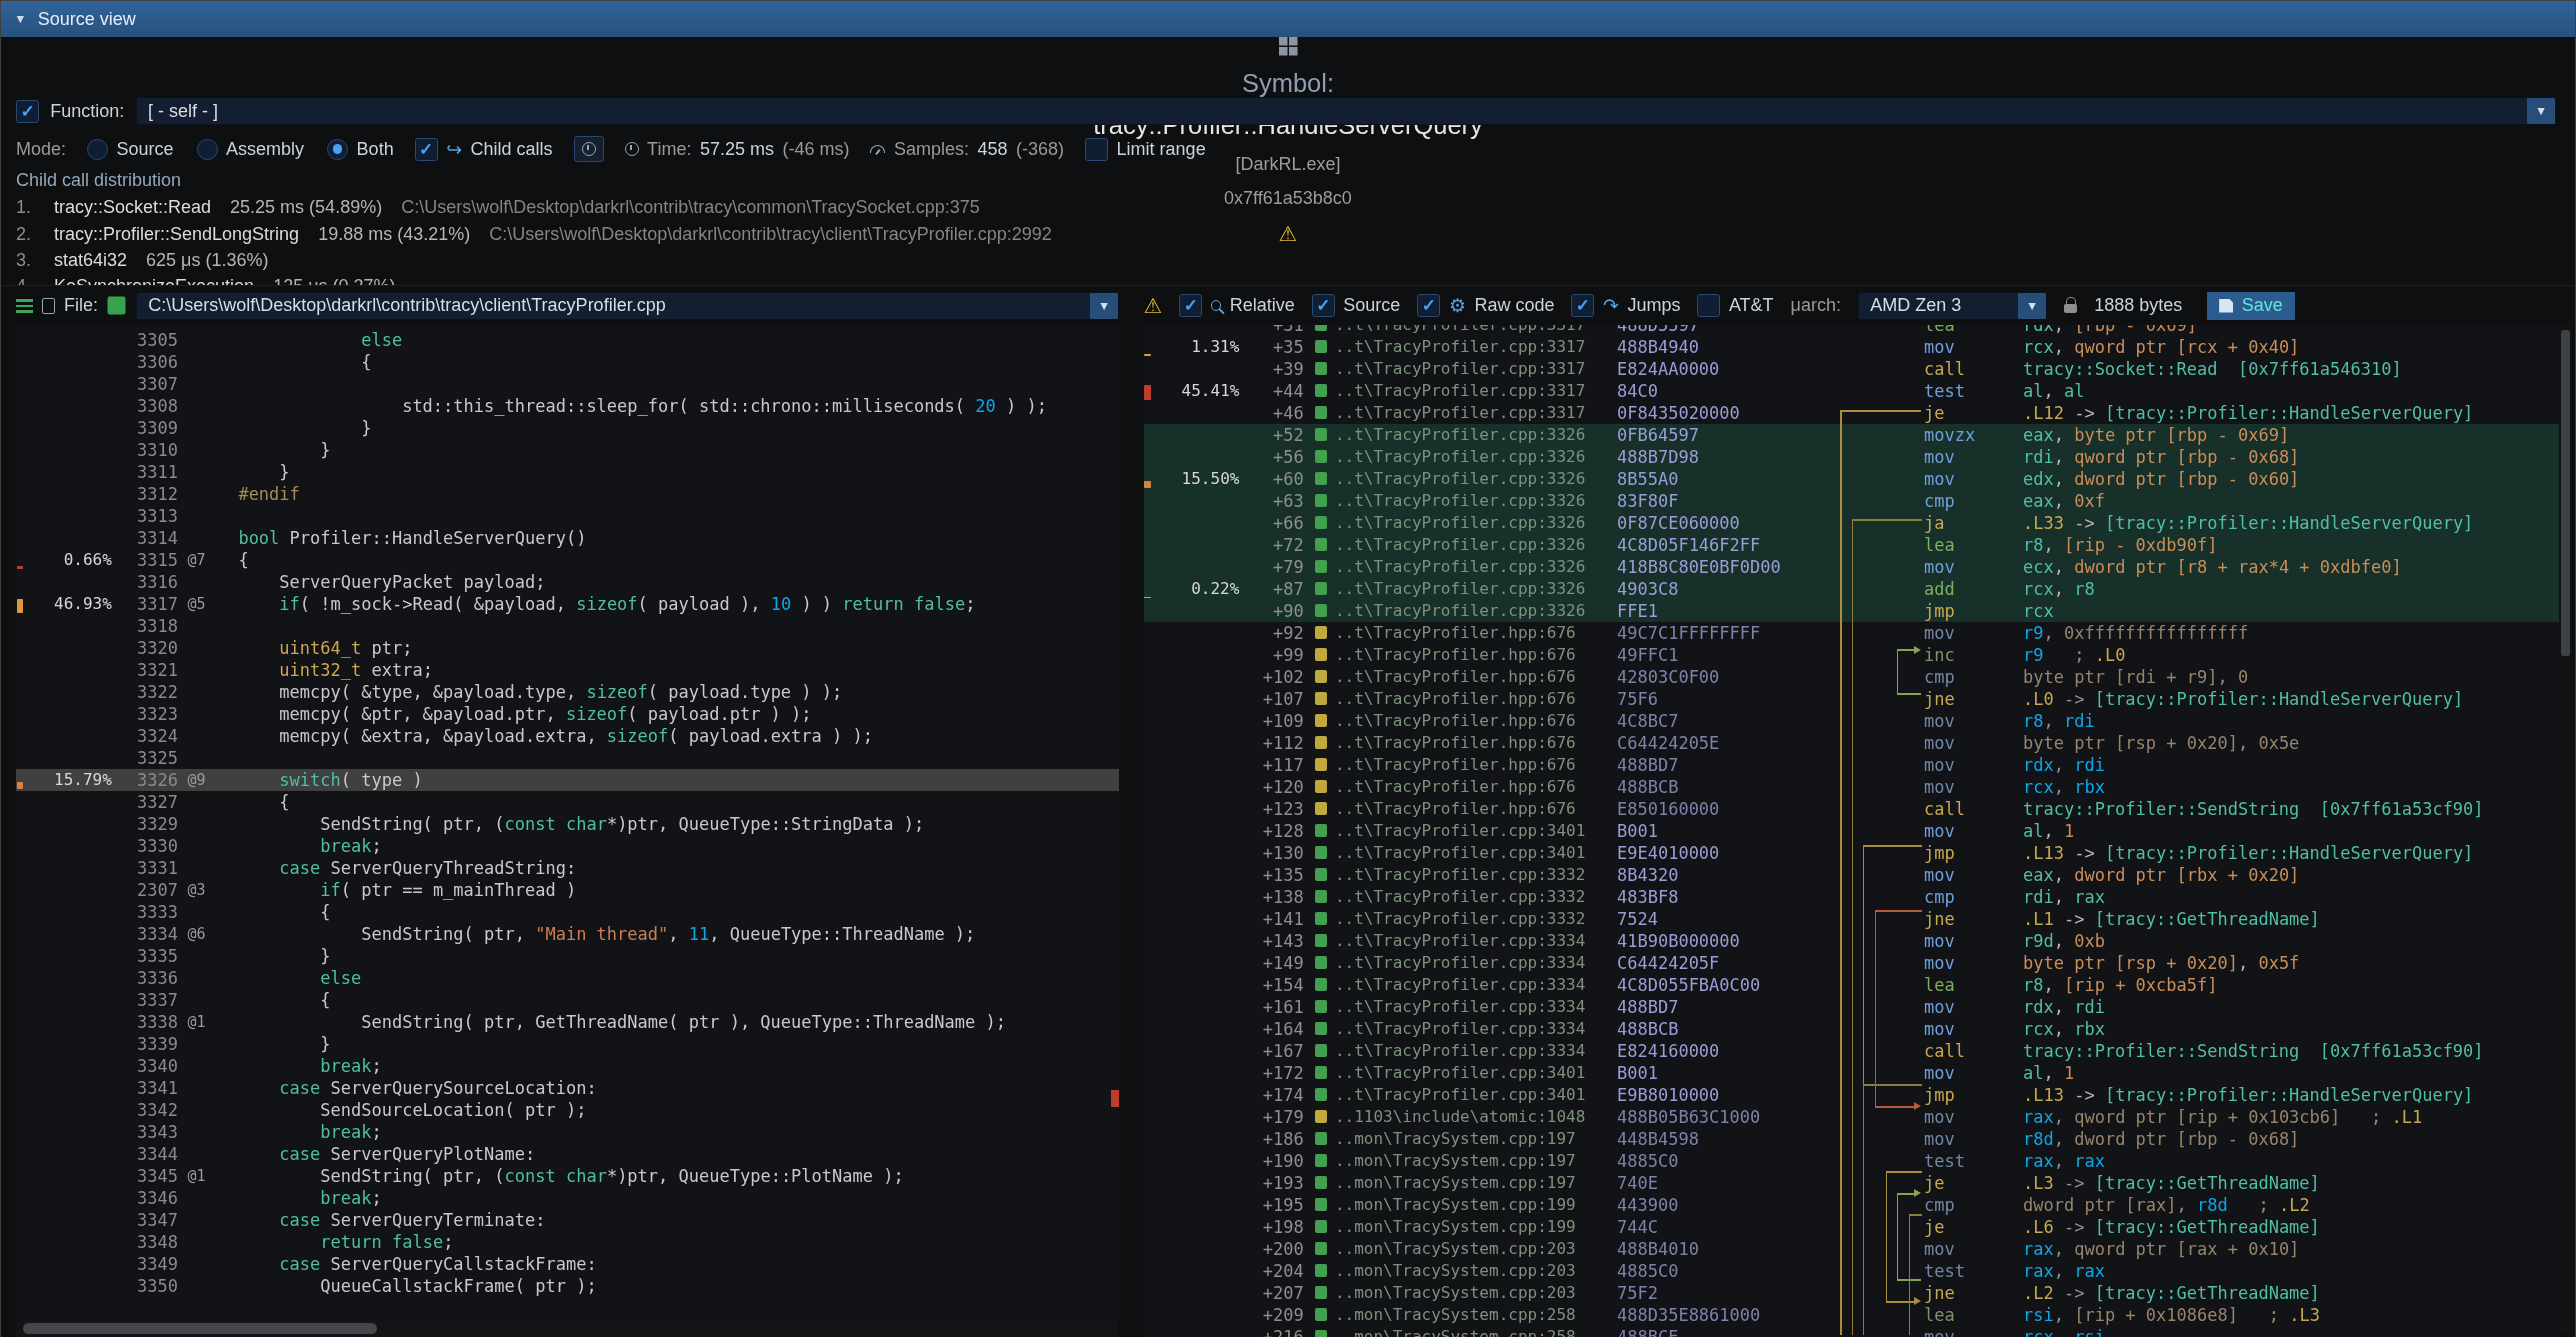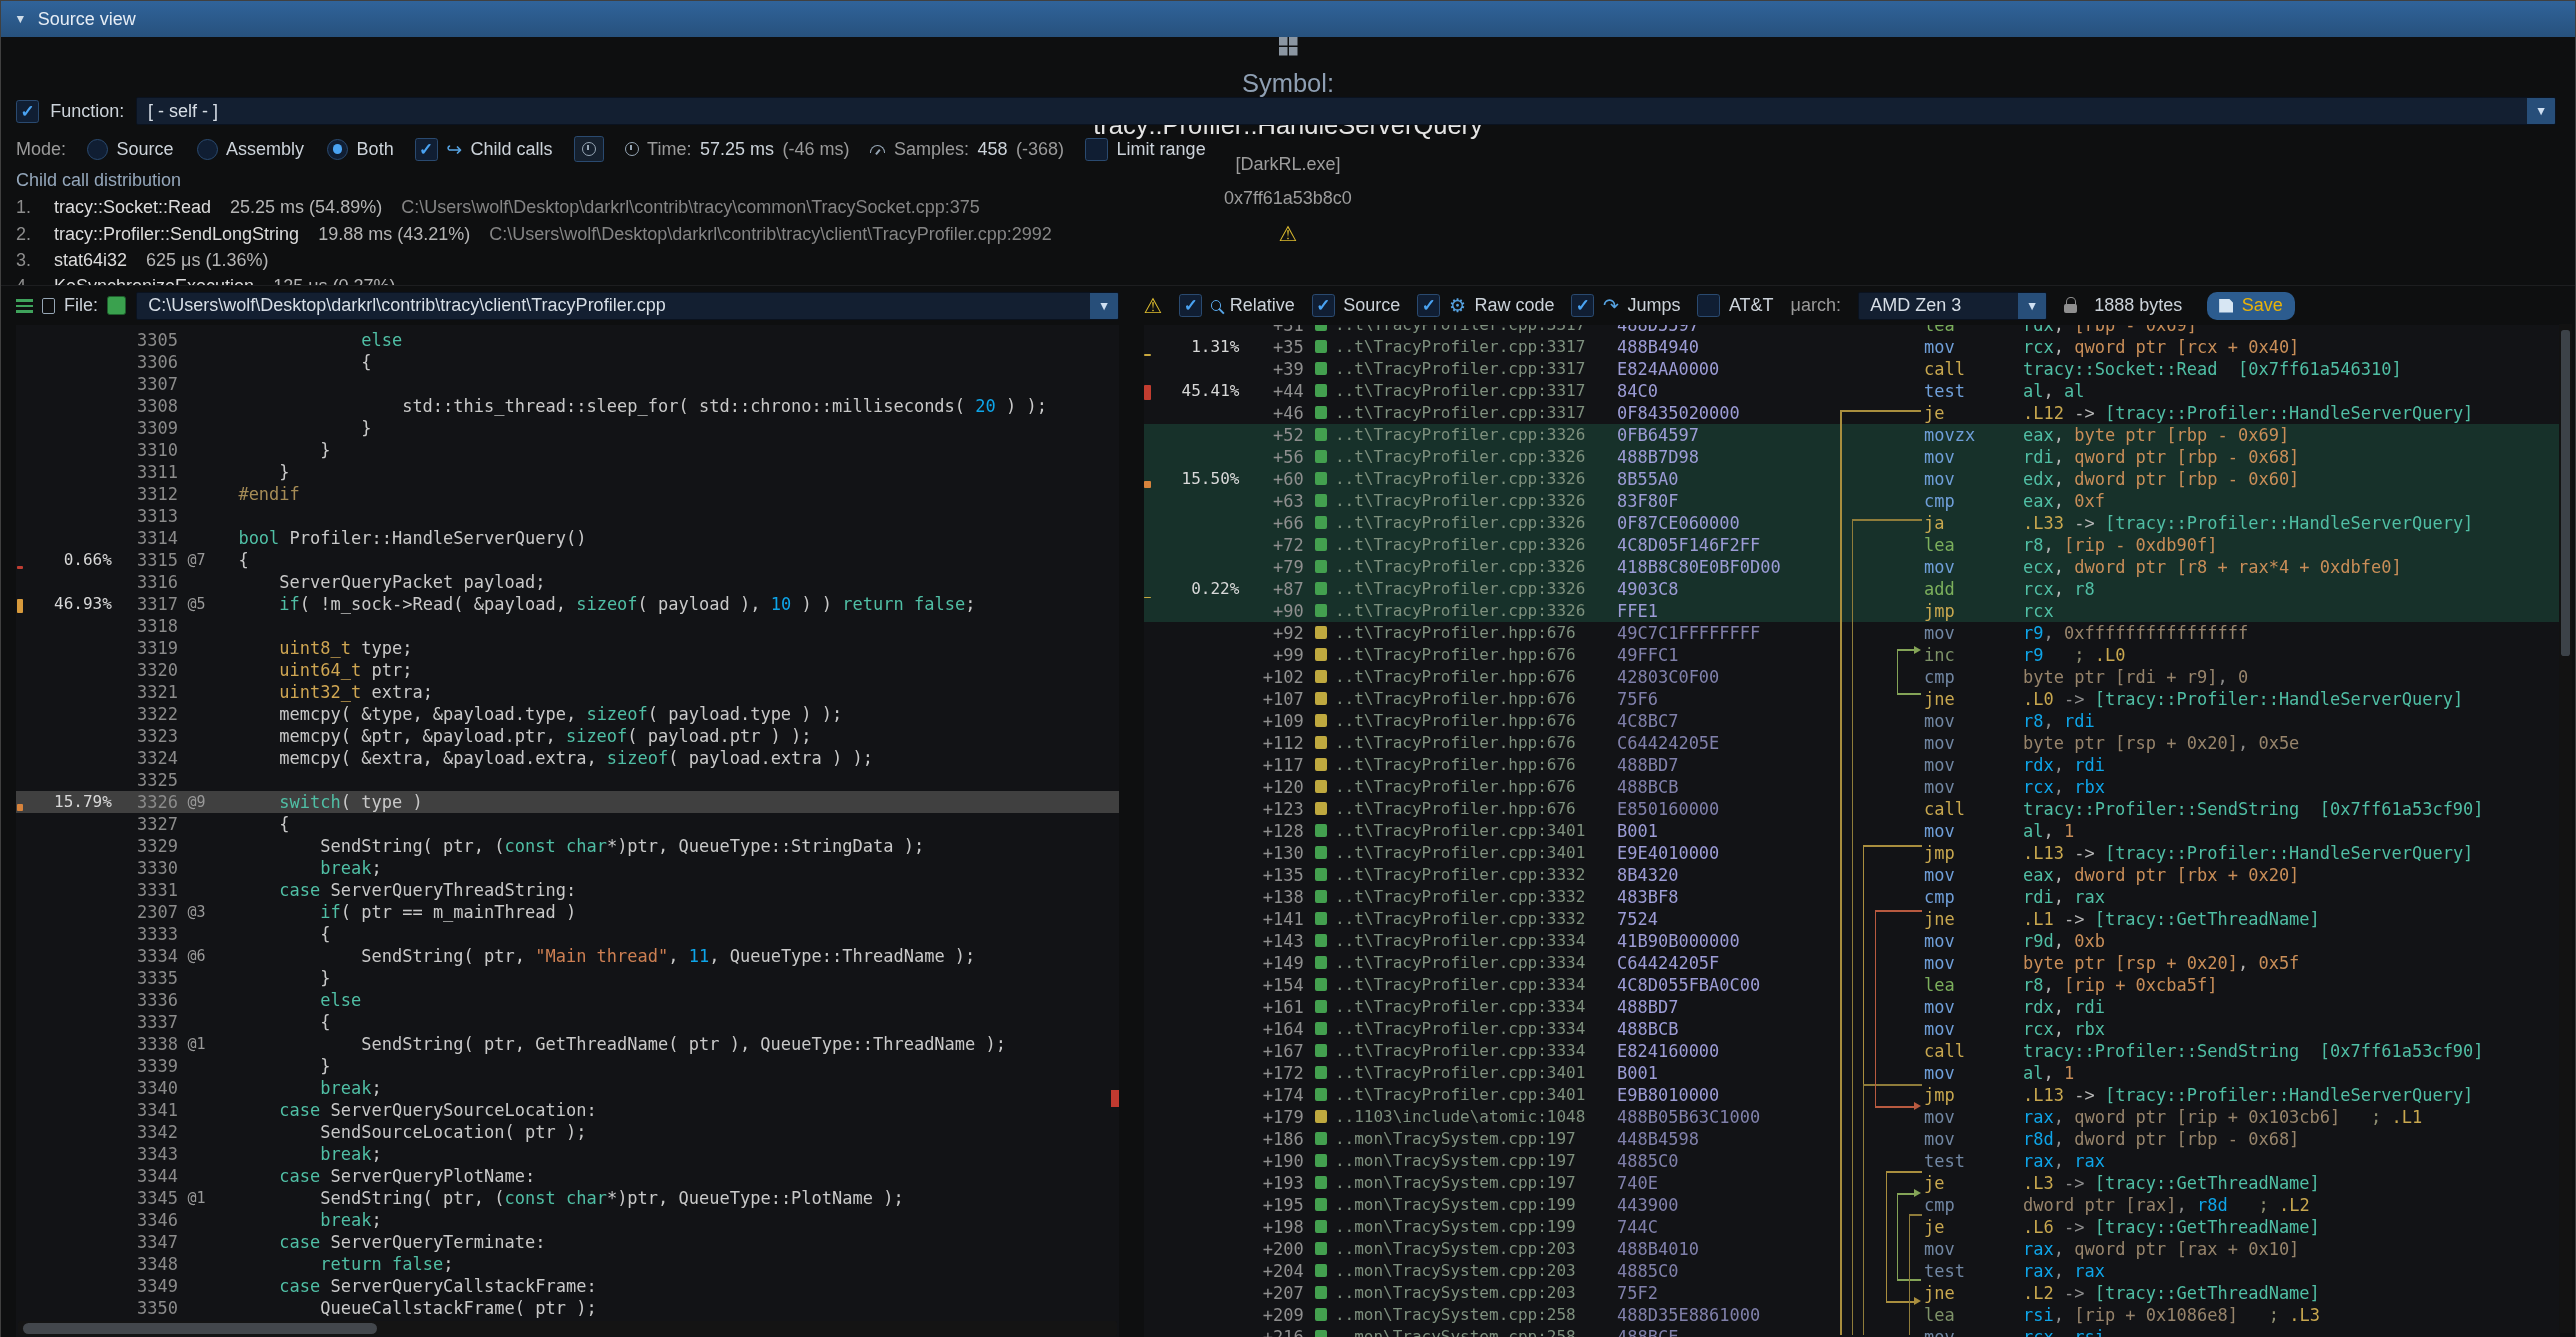--- a/index.html
+++ b/index.html
@@ -74,22 +74,22 @@
   .file-combo { flex:1; }
   .asm-toolbar { display:flex; align-items:center; gap:17px; flex:1; margin-left:24.6px;
                  font-size:18px; color:#ccd3da; }
   .mag { width:10.4px; height:10.4px; border:1.9px solid #58a6e8; border-radius:50%; position:relative; flex:none; }
   .mag::after { content:""; position:absolute; width:6.6px; height:1.9px; background:#58a6e8;
                 transform:rotate(45deg); right:-4.7px; bottom:-1.9px; }
   .uarch-combo { width:189px; }
   .lock { width:13.2px; height:9.4px; background:#8f8f8f; border-radius:1.9px; position:relative; margin-top:5.7px; flex:none; }
   .lock::before { content:""; position:absolute; top:-6.6px; left:1.9px; width:8.5px; height:7.6px;
                   border:1.9px solid #8f8f8f; border-bottom:none; border-radius:4.7px 4.7px 0 0; }
-  .save-btn { display:flex; align-items:center; gap:8.5px; background:#2c5c8f; border-radius:10px;
-              height:28px; padding:0 12.3px; color:#eab308; font-size:18px; margin-left:7.6px; }
+  .save-btn { display:flex; align-items:center; gap:8.5px; background:#2c5c8f; border-radius:1px;
+              height:28px; padding:0 12.3px; color:#5eead4; font-size:18px; margin-left:7.6px; }
   .floppy { width:14px; height:14px; background:#d7e6f3;
             clip-path:polygon(0 0,70% 0,100% 30%,100% 100%,0 100%); }
 
   
   .panes { display:flex; gap:24.6px; padding:0 15px; height:calc(100% - 287px); }
   .source-pane { width:1103px; flex:none; position:relative; background:#121316; overflow:hidden; }
   .asm-pane { flex:1; position:relative; background:#121316; overflow:hidden; }
 
   .src-lines { padding-top:3.8px; }
   .src-line, .asm-row { display:flex; height:22px; line-height:22px;
@@ -313,21 +313,20 @@
             <div class="src-line"><div class="heat"></div><div class="src-pct"></div><div class="src-num">3309</div><div class="src-anno"></div><div class="src-code"><span class="p">            }</span></div></div>
             <div class="src-line"><div class="heat"></div><div class="src-pct"></div><div class="src-num">3310</div><div class="src-anno"></div><div class="src-code"><span class="p">        }</span></div></div>
             <div class="src-line"><div class="heat"></div><div class="src-pct"></div><div class="src-num">3311</div><div class="src-anno"></div><div class="src-code"><span class="p">    }</span></div></div>
             <div class="src-line"><div class="heat"></div><div class="src-pct"></div><div class="src-num">3312</div><div class="src-anno"></div><div class="src-code"><span class="pp">#endif</span></div></div>
             <div class="src-line"><div class="heat"></div><div class="src-pct"></div><div class="src-num">3313</div><div class="src-anno"></div><div class="src-code"></div></div>
             <div class="src-line"><div class="heat"></div><div class="src-pct"></div><div class="src-num">3314</div><div class="src-anno"></div><div class="src-code"><span class="k">bool</span><span class="p"> Profiler::HandleServerQuery()</span></div></div>
             <div class="src-line"><div class="heat"><div class="heat-fill" style="height: 12%; background: rgb(191, 61, 50);"></div></div><div class="src-pct">0.66%</div><div class="src-num">3315</div><div class="src-anno">@7</div><div class="src-code"><span class="p">{</span></div></div>
             <div class="src-line"><div class="heat"></div><div class="src-pct"></div><div class="src-num">3316</div><div class="src-anno"></div><div class="src-code"><span class="p">    ServerQueryPacket payload;</span></div></div>
             <div class="src-line"><div class="heat"><div class="heat-fill" style="height: 62%; background: rgb(215, 154, 60);"></div></div><div class="src-pct">46.93%</div><div class="src-num">3317</div><div class="src-anno">@5</div><div class="src-code"><span class="p">    </span><span class="k">if</span><span class="p">( !m_sock-&gt;Read( &amp;payload, </span><span class="k">sizeof</span><span class="p">( payload ), </span><span class="n">10</span><span class="p"> ) ) </span><span class="k">return</span><span class="p"> </span><span class="k">false</span><span class="p">;</span></div></div>
             <div class="src-line"><div class="heat"></div><div class="src-pct"></div><div class="src-num">3318</div><div class="src-anno"></div><div class="src-code"></div></div>
-            <div class="src-line"><div class="heat"></div><div class="src-pct"></div><div class="src-num">3319</div><div class="src-anno"></div><div class="src-code"><span class="p">    </span><span class="t">uint8_t</span><span class="p"> type;</span></div></div>
             <div class="src-line"><div class="heat"></div><div class="src-pct"></div><div class="src-num">3320</div><div class="src-anno"></div><div class="src-code"><span class="p">    </span><span class="t">uint64_t</span><span class="p"> ptr;</span></div></div>
             <div class="src-line"><div class="heat"></div><div class="src-pct"></div><div class="src-num">3321</div><div class="src-anno"></div><div class="src-code"><span class="p">    </span><span class="t">uint32_t</span><span class="p"> extra;</span></div></div>
             <div class="src-line"><div class="heat"></div><div class="src-pct"></div><div class="src-num">3322</div><div class="src-anno"></div><div class="src-code"><span class="p">    memcpy( &amp;type, &amp;payload.type, </span><span class="k">sizeof</span><span class="p">( payload.type ) );</span></div></div>
             <div class="src-line"><div class="heat"></div><div class="src-pct"></div><div class="src-num">3323</div><div class="src-anno"></div><div class="src-code"><span class="p">    memcpy( &amp;ptr, &amp;payload.ptr, </span><span class="k">sizeof</span><span class="p">( payload.ptr ) );</span></div></div>
             <div class="src-line"><div class="heat"></div><div class="src-pct"></div><div class="src-num">3324</div><div class="src-anno"></div><div class="src-code"><span class="p">    memcpy( &amp;extra, &amp;payload.extra, </span><span class="k">sizeof</span><span class="p">( payload.extra ) );</span></div></div>
             <div class="src-line"><div class="heat"></div><div class="src-pct"></div><div class="src-num">3325</div><div class="src-anno"></div><div class="src-code"></div></div>
             <div class="src-line hl"><div class="heat"><div class="heat-fill" style="height: 30%; background: rgb(215, 131, 60);"></div></div><div class="src-pct">15.79%</div><div class="src-num">3326</div><div class="src-anno">@9</div><div class="src-code"><span class="p">    </span><span class="k">switch</span><span class="p">( type )</span></div></div>
             <div class="src-line"><div class="heat"></div><div class="src-pct"></div><div class="src-num">3327</div><div class="src-anno"></div><div class="src-code"><span class="p">    {</span></div></div>
             <div class="src-line"><div class="heat"></div><div class="src-pct"></div><div class="src-num">3329</div><div class="src-anno"></div><div class="src-code"><span class="p">        SendString( ptr, (</span><span class="k">const</span><span class="p"> </span><span class="k">char</span><span class="p">*)ptr, QueueType::StringData );</span></div></div>
             <div class="src-line"><div class="heat"></div><div class="src-pct"></div><div class="src-num">3330</div><div class="src-anno"></div><div class="src-code"><span class="p">        </span><span class="k">break</span><span class="p">;</span></div></div>

